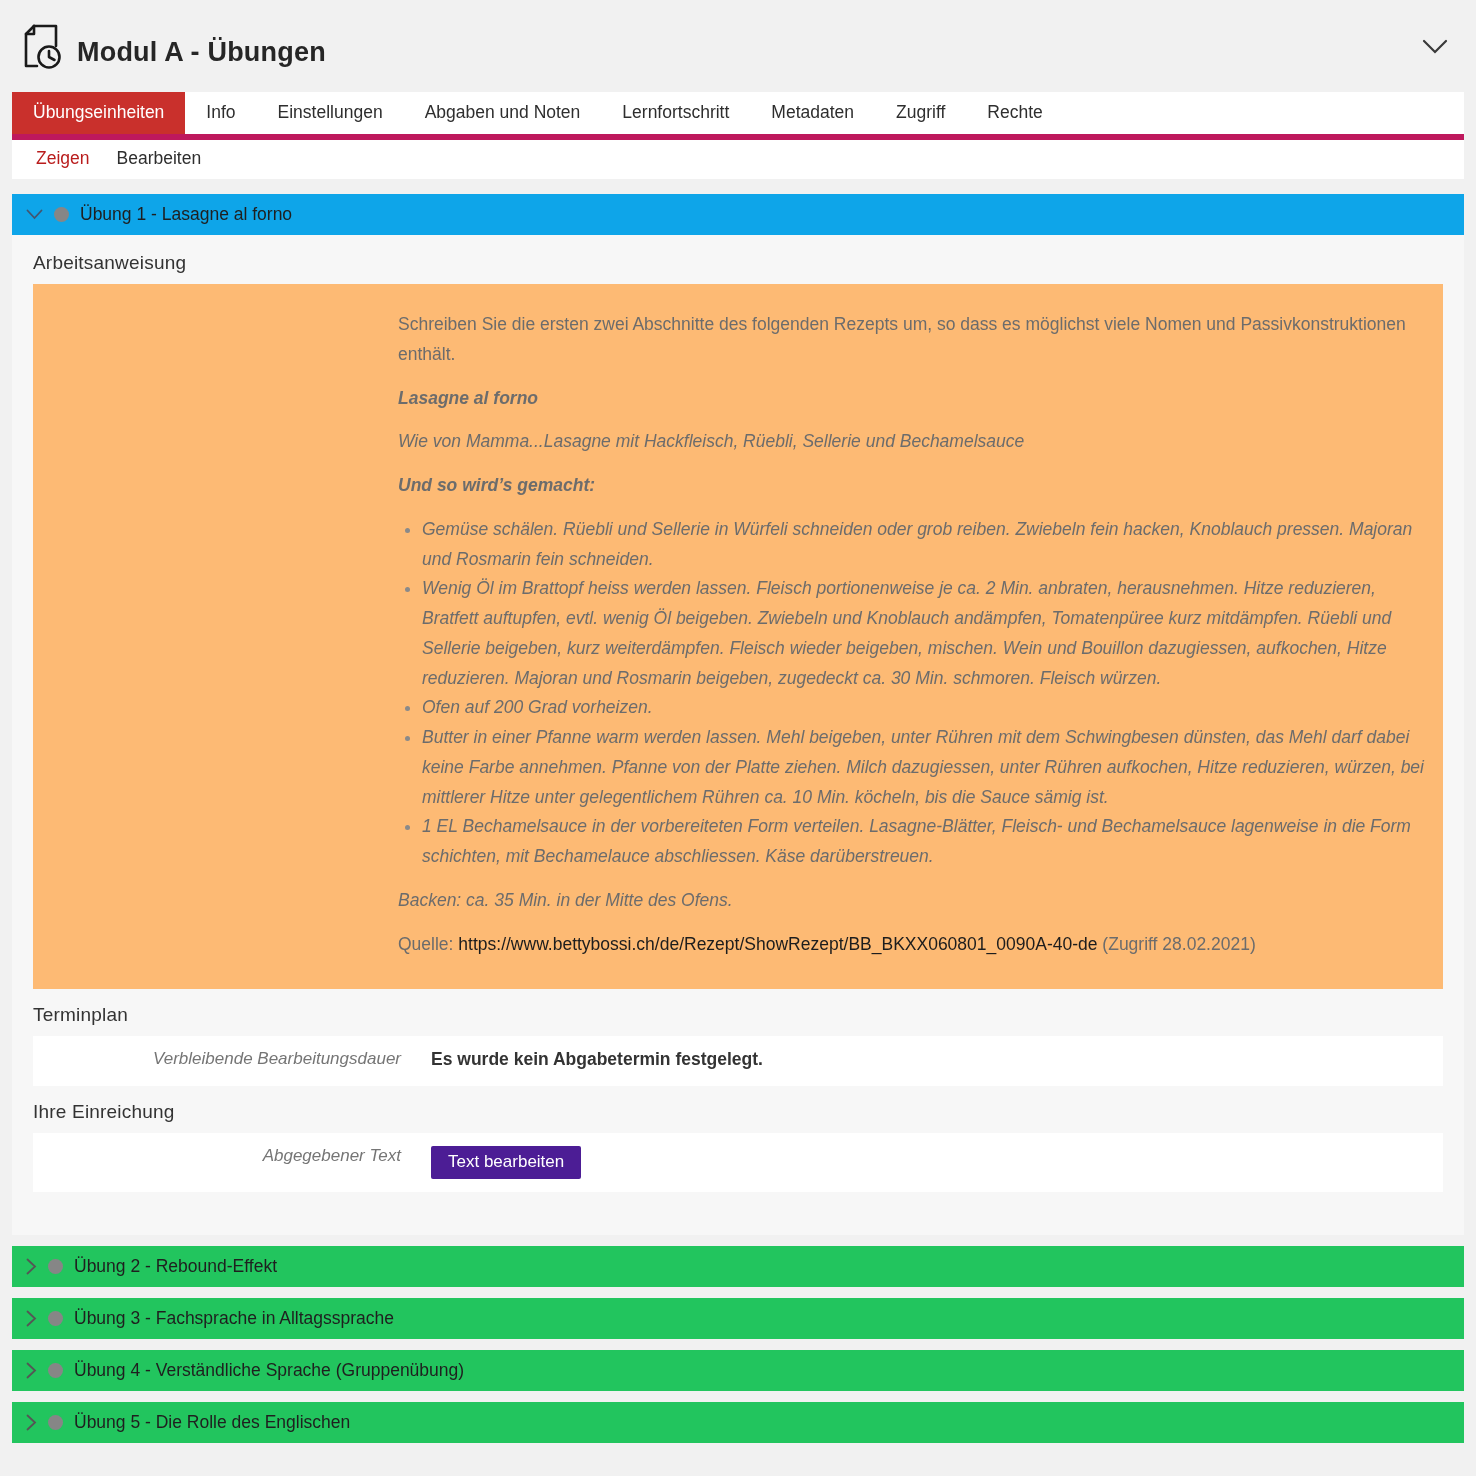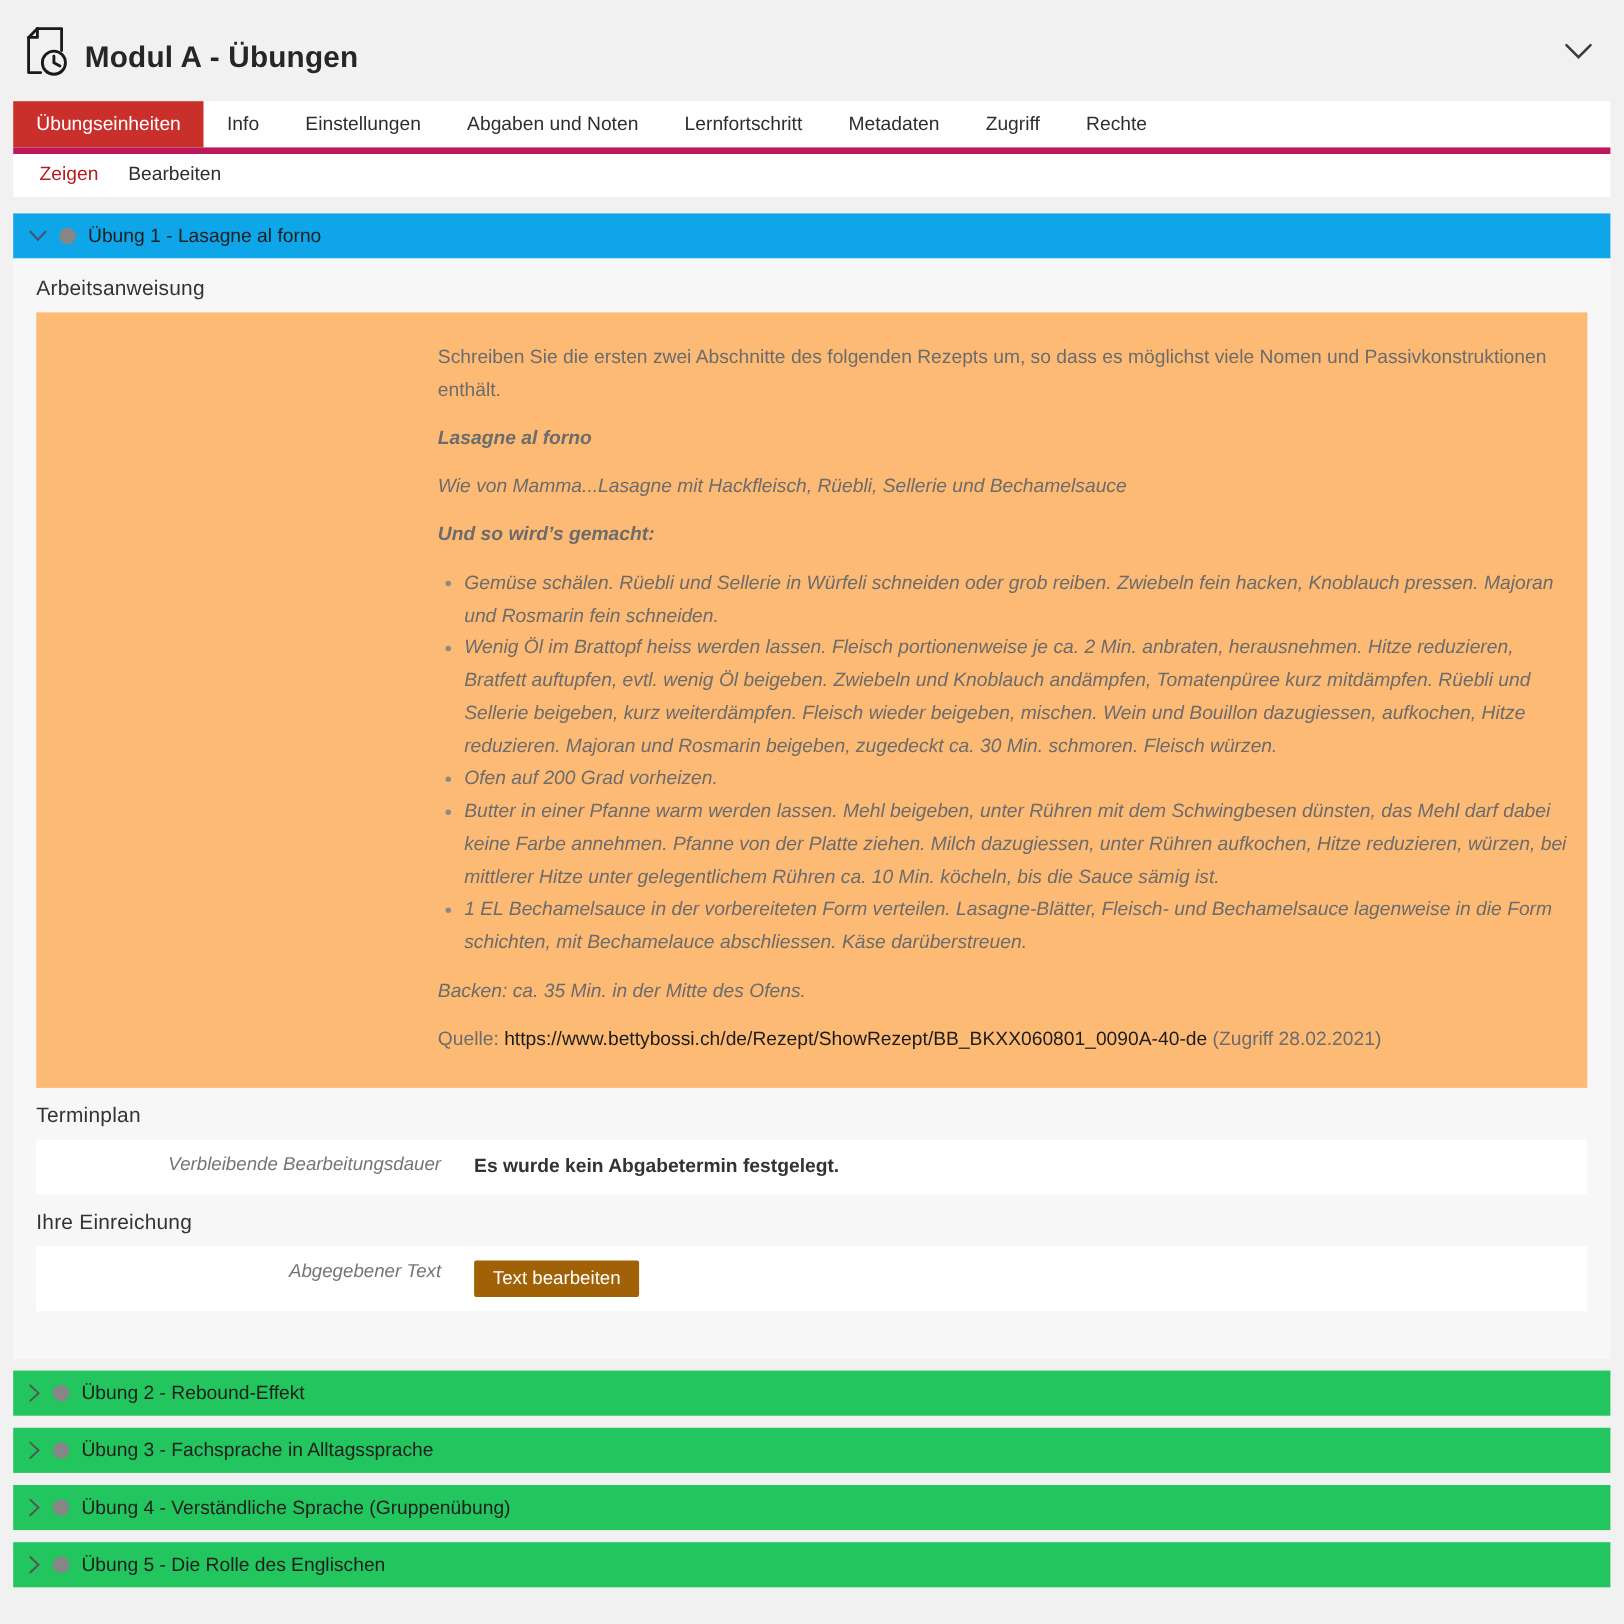--- a/index.html
+++ b/index.html
@@ -77,21 +77,21 @@
   .form-row {
     background: #fff; display: flex; align-items: flex-start;
     padding: 13px 0; min-height: 50px;
   }
   .form-label {
     flex: 0 0 368px; text-align: right;
     font-style: italic; color: #757575; font-size: 17px;
   }
   .form-value { margin-left: 30px; font-weight: bold; color: #333; font-size: 17.5px; }
   .btn-dark {
-    margin-left: 30px; background: #a16207; color: #fff;
+    margin-left: 30px; background: #4c1d95; color: #fff;
     border: none; border-radius: 2px; cursor: pointer;
     font-size: 17px; font-family: "Liberation Sans", sans-serif;
     padding: 7px 17px; line-height: 1.1; height: 33px;
   }
 
   .acc-collapsed {
     margin: 11px 12px 0; background: #22c55e; height: 41px;
     display: flex; align-items: center; gap: 11px;
     padding: 0 14px; font-size: 17.5px; color: #1f1f1f; cursor: pointer;
   }

